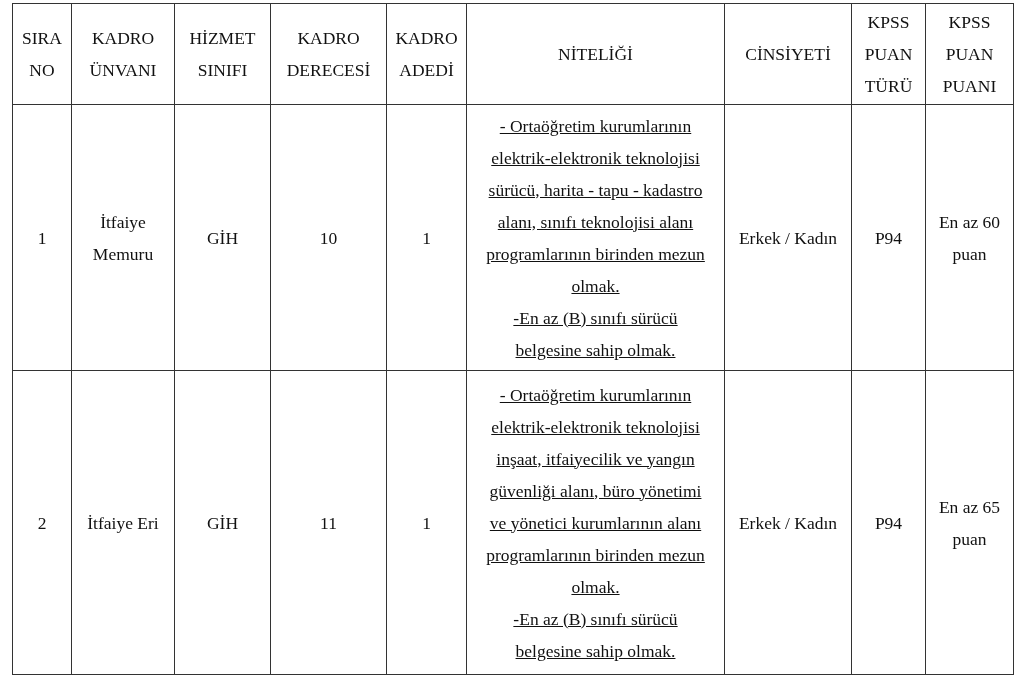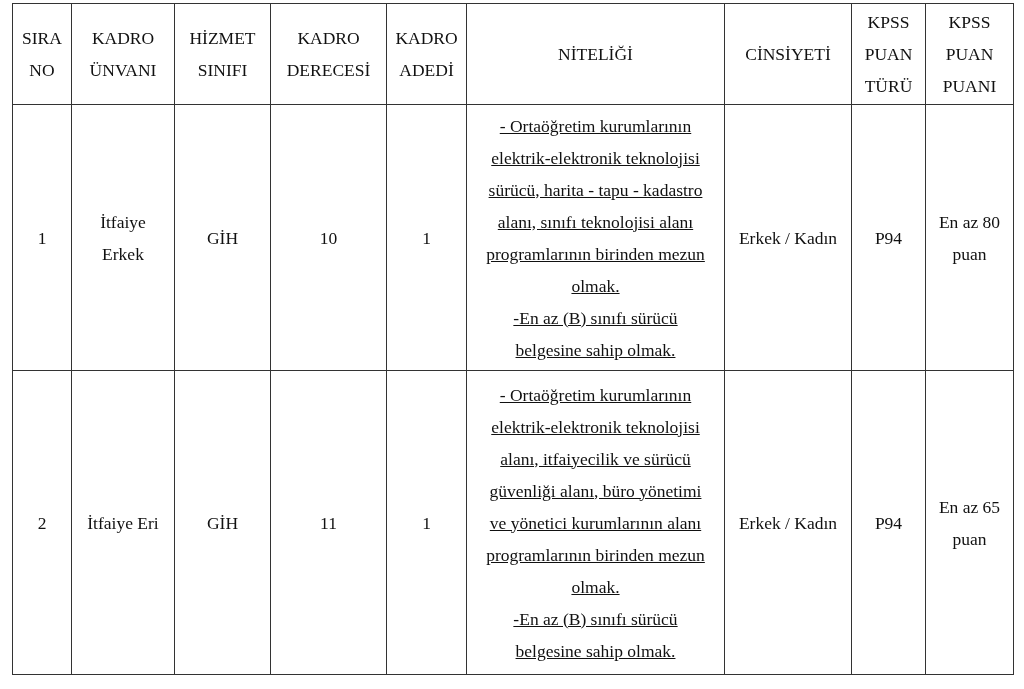--- a/index.html
+++ b/index.html
@@ -70,54 +70,54 @@
           <span class="hl">PUAN</span>
           <span class="hl">PUANI</span>
         </th>
     </tr>
   </thead>
   <tbody>
     <tr class="r1">
       <td>1</td>
       <td>
           <span class="hl">İtfaiye</span>
-          <span class="hl">Erkek</span>
+          <span class="hl">Memuru</span>
         </td>
       <td>GİH</td>
       <td>10</td>
       <td>1</td>
       <td class="qual">
         <span class="ql">- Ortaöğretim kurumlarının</span>
         <span class="ql">elektrik-elektronik teknolojisi</span>
         <span class="ql">sürücü, harita - tapu - kadastro</span>
         <span class="ql">alanı, sınıfı teknolojisi alanı</span>
         <span class="ql">programlarının birinden mezun</span>
         <span class="ql">olmak.</span>
         <span class="ql">-En az (B) sınıfı sürücü</span>
         <span class="ql">belgesine sahip olmak.</span>
       </td>
       <td>Erkek / Kadın</td>
       <td>P94</td>
       <td>
-          <span class="hl">En az 80</span>
+          <span class="hl">En az 60</span>
           <span class="hl">puan</span>
         </td>
     </tr>
     <tr class="r2">
       <td>2</td>
       <td>
           <span class="hl">İtfaiye Eri</span>
         </td>
       <td>GİH</td>
       <td>11</td>
       <td>1</td>
       <td class="qual">
         <span class="ql">- Ortaöğretim kurumlarının</span>
         <span class="ql">elektrik-elektronik teknolojisi</span>
-        <span class="ql">alanı, itfaiyecilik ve sürücü</span>
+        <span class="ql">inşaat, itfaiyecilik ve yangın</span>
         <span class="ql">güvenliği alanı, büro yönetimi</span>
         <span class="ql">ve yönetici kurumlarının alanı</span>
         <span class="ql">programlarının birinden mezun</span>
         <span class="ql">olmak.</span>
         <span class="ql">-En az (B) sınıfı sürücü</span>
         <span class="ql">belgesine sahip olmak.</span>
       </td>
       <td>Erkek / Kadın</td>
       <td>P94</td>
       <td>

